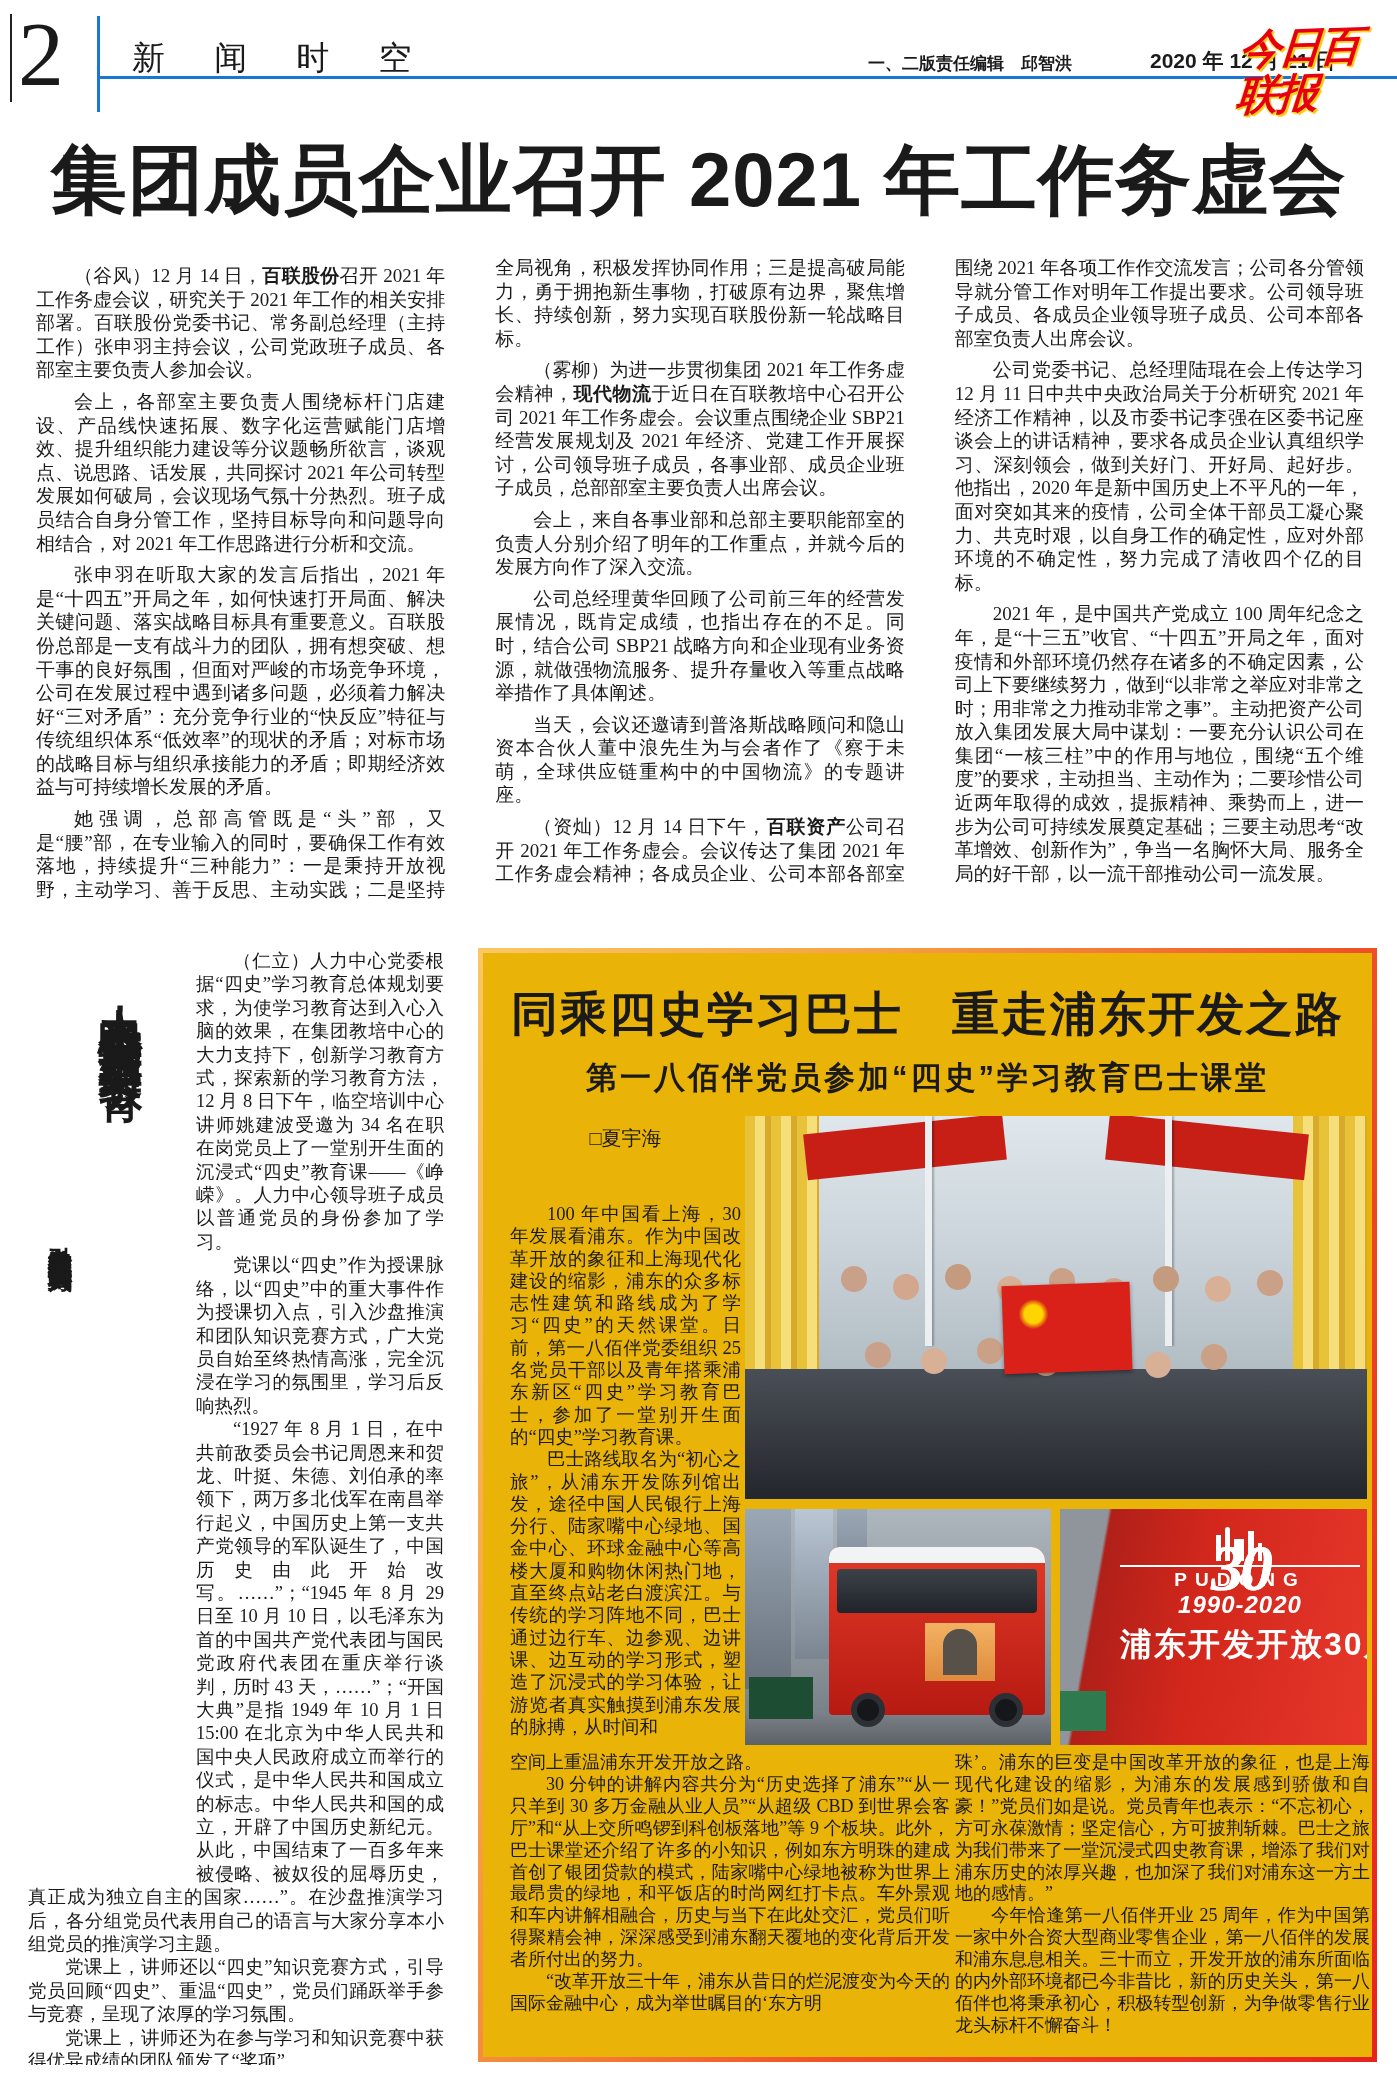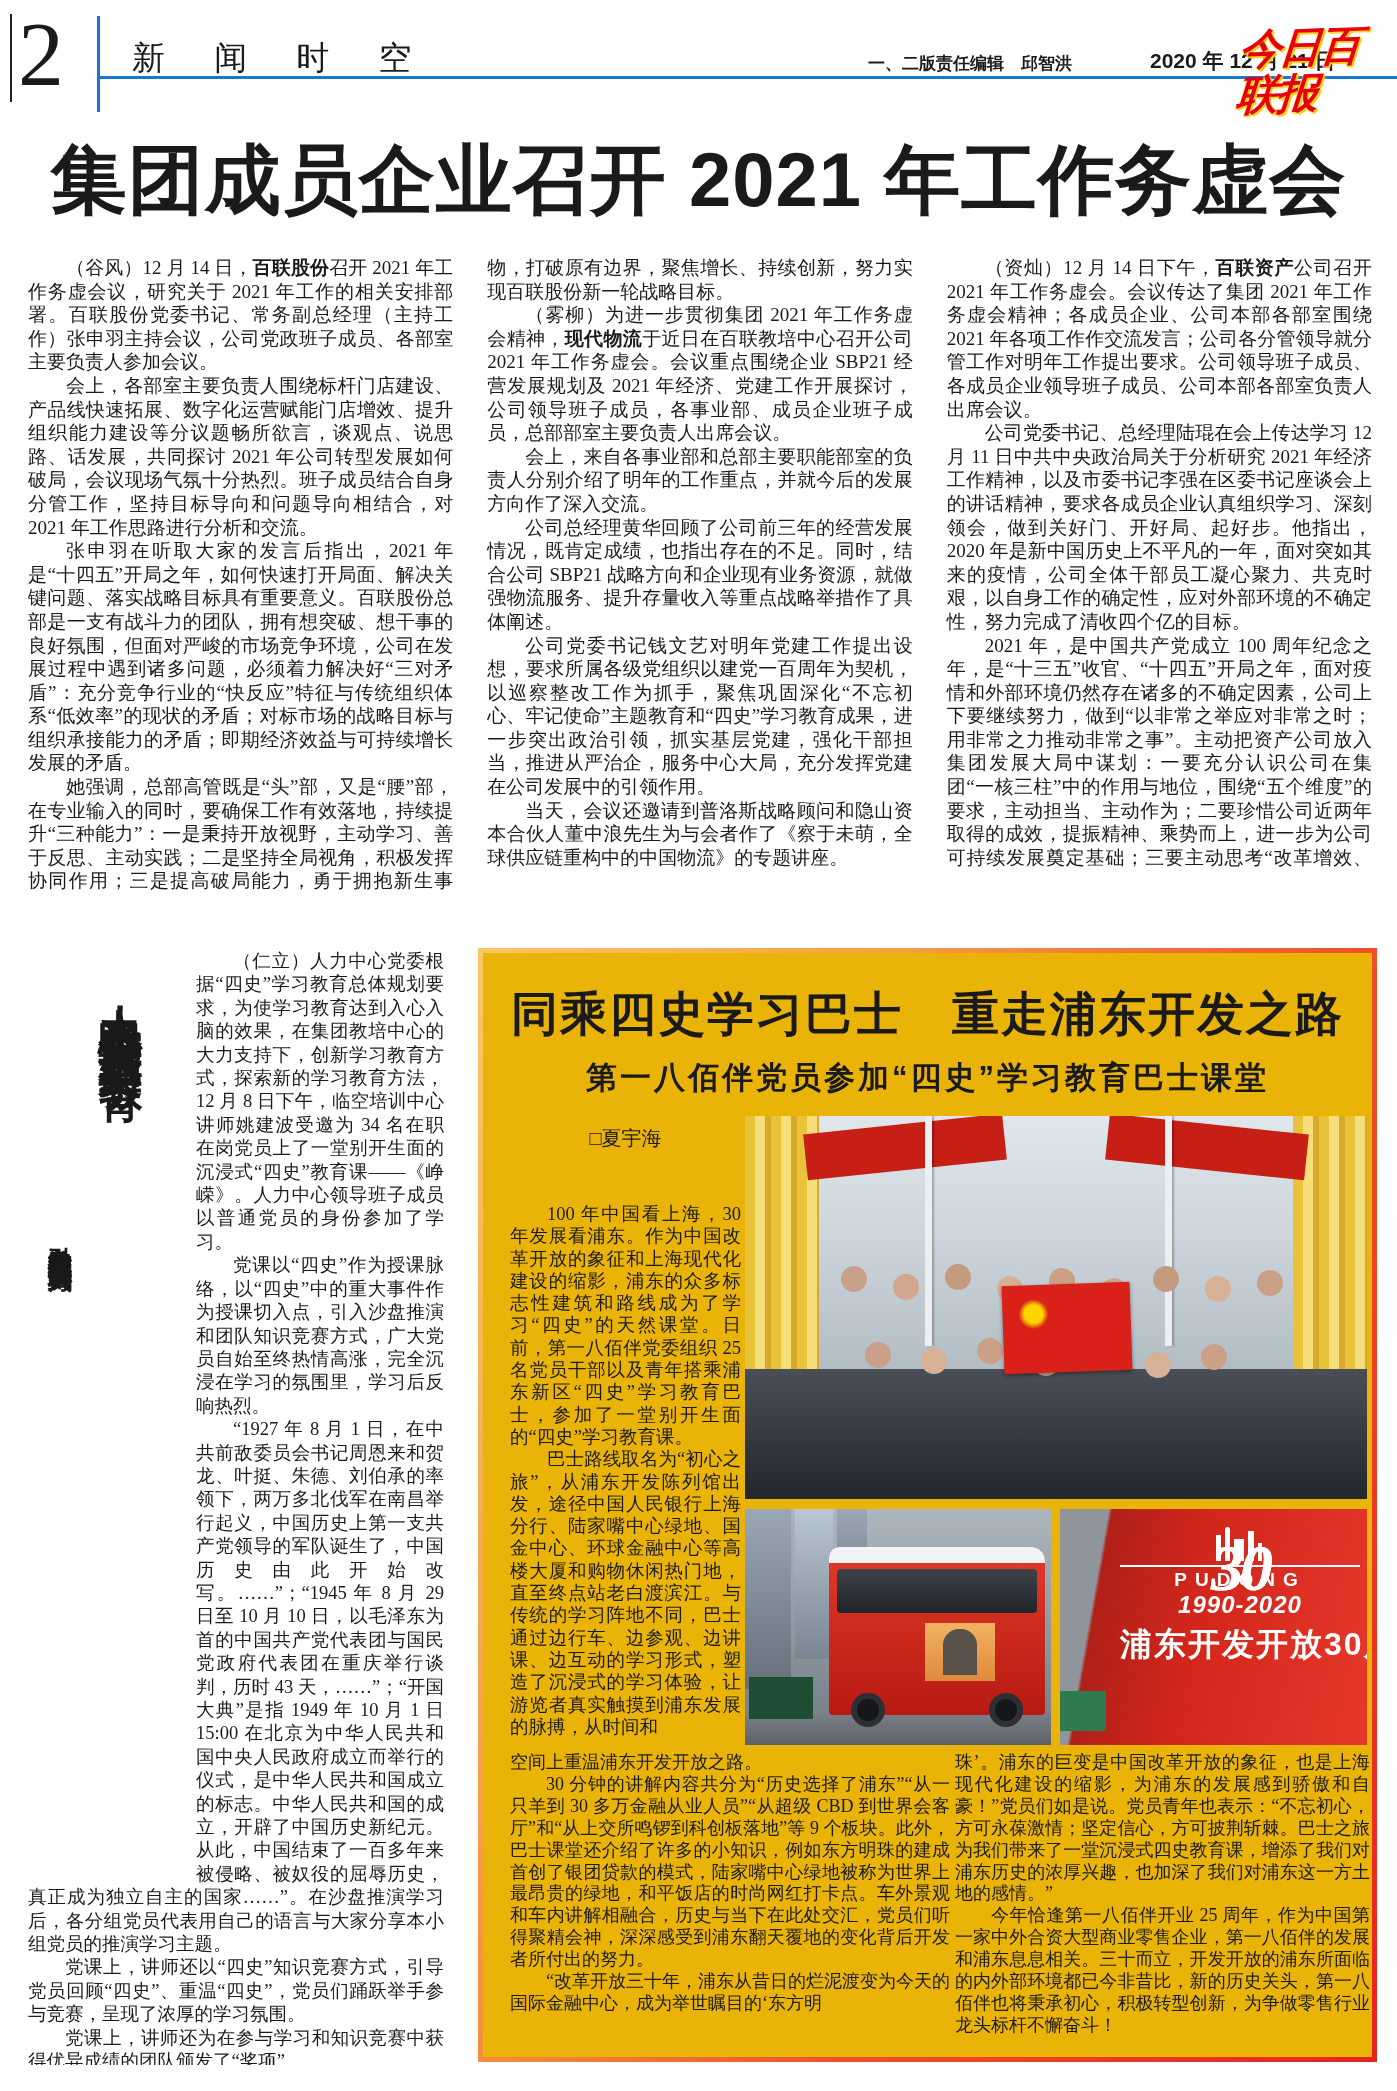--- a/index.html
+++ b/index.html
@@ -16,21 +16,21 @@
   #editors{left:868px;top:52px;font-size:17px;font-weight:700;}
   #date{left:1150px;top:47px;font-size:21px;font-weight:700;}
   #masthead{left:1238px;top:24px;width:155px;font-size:42px;line-height:46px;font-weight:900;
             font-style:italic;transform:skewX(-6deg) rotate(-2deg);letter-spacing:-2px;
             text-shadow:1px 1px 0 #ffd400, -1px 1px 0 #ffe680, 2px 2px 1px #f5c518;}
   
   #headline1{left:0;top:130px;width:100%;text-align:center;font-size:76px;font-weight:900;
              letter-spacing:1px;white-space:nowrap;}
   #story1-cols{left:28px;top:256px;width:1344px;height:650px;column-count:3;column-gap:34px;
                column-fill:auto;font-size:19px;line-height:23.6px;text-align:justify;overflow:hidden;}
-  #story1-cols p{margin:0;text-indent:2em;}
+  #story1-cols p{margin:8px;text-indent:2em;}
   
   #story2{left:28px;top:950px;width:416px;height:1115px;font-size:18.5px;line-height:23.4px;
           text-align:justify;overflow:hidden;}
   #story2 p{margin:0;text-indent:2em;}
   #s2-head-block{float:left;width:168px;height:935px;position:relative;}
   .vtext{writing-mode:vertical-rl;text-orientation:upright;}
   #s2-kicker{position:absolute;left:12px;top:278px;font-size:24px;font-weight:700;
              letter-spacing:1px;line-height:40px;}
   #s2-headline{position:absolute;left:64px;top:20px;font-size:44px;font-weight:900;
                letter-spacing:4px;line-height:56px;}
@@ -105,21 +105,20 @@
   <div class="abs sans" id="headline1">集团成员企业召开 2021 年工作务虚会</div>
 
   <div class="abs" id="story1-cols">
     <p><span>（谷风）12 月 14 日，</span><b class="coname">百联股份</b><span>召开 2021 年工作务虚会议，研究关于 2021 年工作的相关安排部署。百联股份党委书记、常务副总经理（主持工作）张申羽主持会议，公司党政班子成员、各部室主要负责人参加会议。</span></p>
     <p>会上，各部室主要负责人围绕标杆门店建设、产品线快速拓展、数字化运营赋能门店增效、提升组织能力建设等分议题畅所欲言，谈观点、说思路、话发展，共同探讨 2021 年公司转型发展如何破局，会议现场气氛十分热烈。班子成员结合自身分管工作，坚持目标导向和问题导向相结合，对 2021 年工作思路进行分析和交流。</p>
     <p>张申羽在听取大家的发言后指出，2021 年是“十四五”开局之年，如何快速打开局面、解决关键问题、落实战略目标具有重要意义。百联股份总部是一支有战斗力的团队，拥有想突破、想干事的良好氛围，但面对严峻的市场竞争环境，公司在发展过程中遇到诸多问题，必须着力解决好“三对矛盾”：充分竞争行业的“快反应”特征与传统组织体系“低效率”的现状的矛盾；对标市场的战略目标与组织承接能力的矛盾；即期经济效益与可持续增长发展的矛盾。</p>
     <p>她强调，总部高管既是“头”部，又是“腰”部，在专业输入的同时，要确保工作有效落地，持续提升“三种能力”：一是秉持开放视野，主动学习、善于反思、主动实践；二是坚持全局视角，积极发挥协同作用；三是提高破局能力，勇于拥抱新生事物，打破原有边界，聚焦增长、持续创新，努力实现百联股份新一轮战略目标。</p>
     <p><span>（雾柳）为进一步贯彻集团 2021 年工作务虚会精神，</span><b class="coname">现代物流</b><span>于近日在百联教培中心召开公司 2021 年工作务虚会。会议重点围绕企业 SBP21 经营发展规划及 2021 年经济、党建工作开展探讨，公司领导班子成员，各事业部、成员企业班子成员，总部部室主要负责人出席会议。</span></p>
     <p>会上，来自各事业部和总部主要职能部室的负责人分别介绍了明年的工作重点，并就今后的发展方向作了深入交流。</p>
     <p>公司总经理黄华回顾了公司前三年的经营发展情况，既肯定成绩，也指出存在的不足。同时，结合公司 SBP21 战略方向和企业现有业务资源，就做强物流服务、提升存量收入等重点战略举措作了具体阐述。</p>
-    <p>公司党委书记钱文艺对明年党建工作提出设想，要求所属各级党组织以建党一百周年为契机，以巡察整改工作为抓手，聚焦巩固深化“不忘初心、牢记使命”主题教育和“四史”学习教育成果，进一步突出政治引领，抓实基层党建，强化干部担当，推进从严治企，服务中心大局，充分发挥党建在公司发展中的引领作用。</p>
     <p>当天，会议还邀请到普洛斯战略顾问和隐山资本合伙人董中浪先生为与会者作了《察于未萌，全球供应链重构中的中国物流》的专题讲座。</p>
     <p><span>（资灿）12 月 14 日下午，</span><b class="coname">百联资产</b><span>公司召开 2021 年工作务虚会。会议传达了集团 2021 年工作务虚会精神；各成员企业、公司本部各部室围绕 2021 年各项工作作交流发言；公司各分管领导就分管工作对明年工作提出要求。公司领导班子成员、各成员企业领导班子成员、公司本部各部室负责人出席会议。</span></p>
     <p>公司党委书记、总经理陆琨在会上传达学习 12 月 11 日中共中央政治局关于分析研究 2021 年经济工作精神，以及市委书记李强在区委书记座谈会上的讲话精神，要求各成员企业认真组织学习、深刻领会，做到关好门、开好局、起好步。他指出，2020 年是新中国历史上不平凡的一年，面对突如其来的疫情，公司全体干部员工凝心聚力、共克时艰，以自身工作的确定性，应对外部环境的不确定性，努力完成了清收四个亿的目标。</p>
     <p>2021 年，是中国共产党成立 100 周年纪念之年，是“十三五”收官、“十四五”开局之年，面对疫情和外部环境仍然存在诸多的不确定因素，公司上下要继续努力，做到“以非常之举应对非常之时；用非常之力推动非常之事”。主动把资产公司放入集团发展大局中谋划：一要充分认识公司在集团“一核三柱”中的作用与地位，围绕“五个维度”的要求，主动担当、主动作为；二要珍惜公司近两年取得的成效，提振精神、乘势而上，进一步为公司可持续发展奠定基础；三要主动思考“改革增效、创新作为”，争当一名胸怀大局、服务全局的好干部，以一流干部推动公司一流发展。</p>
   </div>
 
   <div class="abs" id="story2">
     <div id="s2-head-block">
       <div class="vtext sans" id="s2-kicker">引入沙盘推演和团队知识竞赛等沉浸式培训方式</div>
       <div class="vtext" id="s2-headline">人力中心党委深入推进『四史』学习教育</div>

